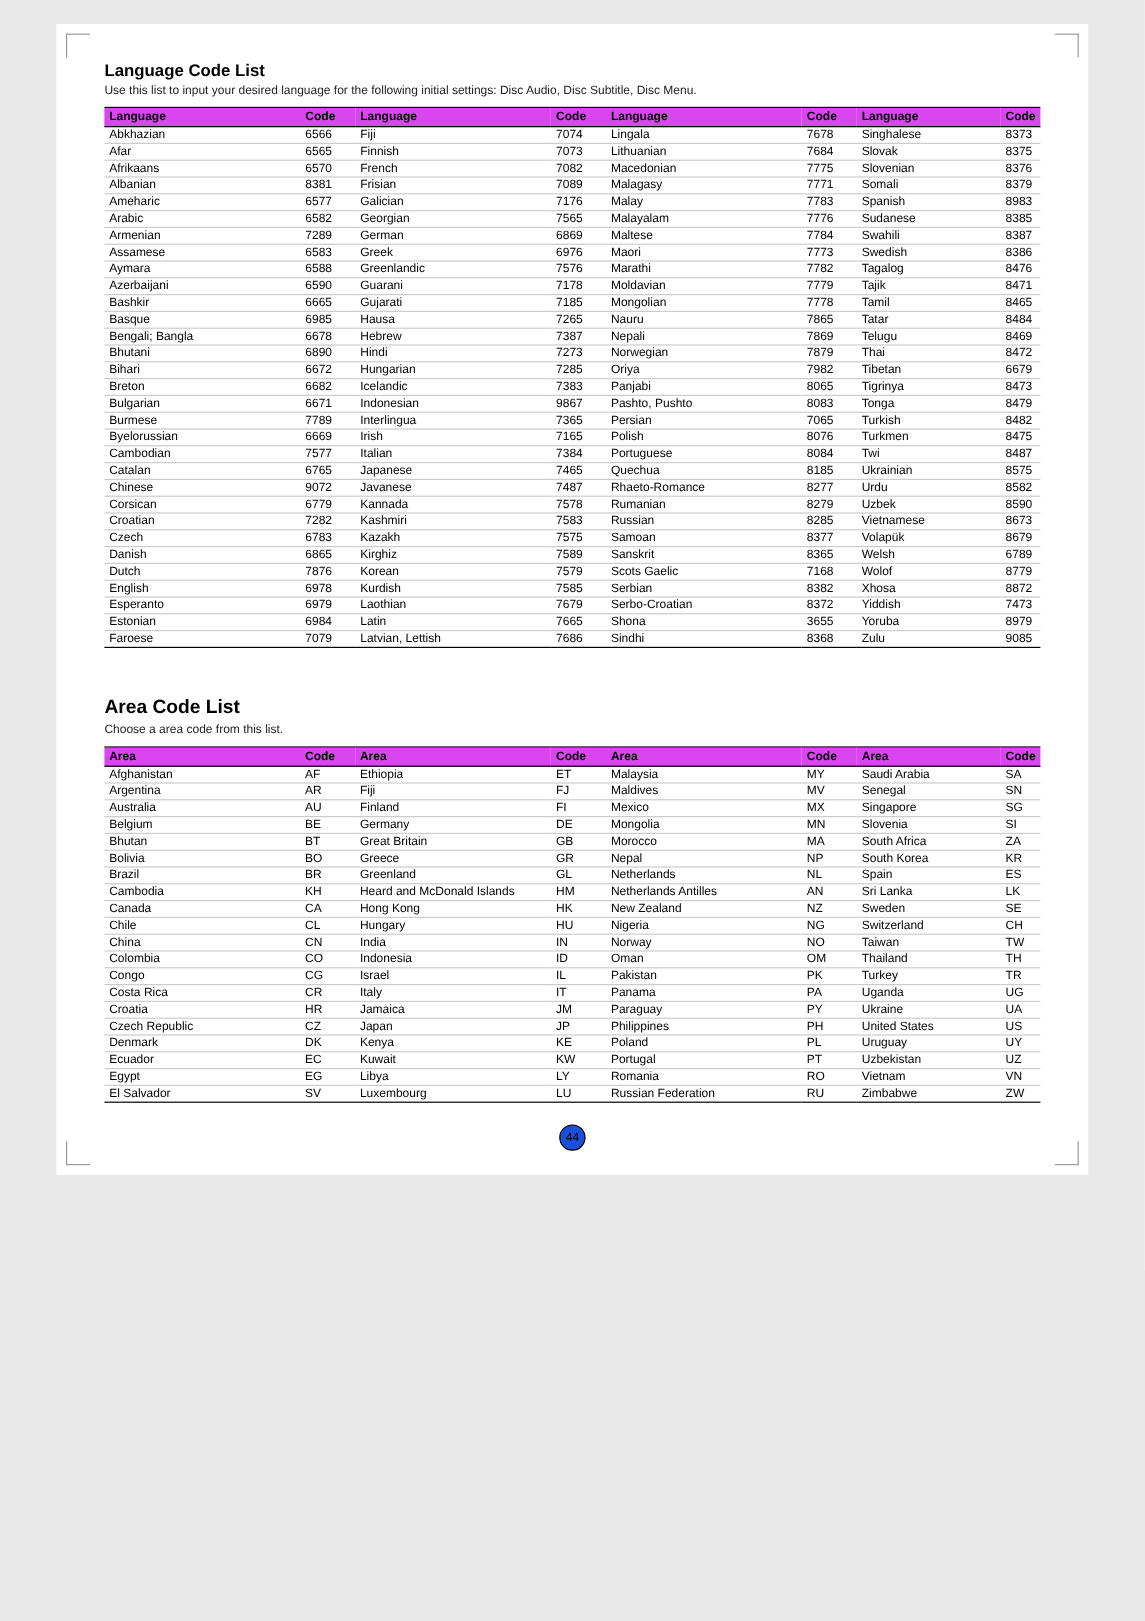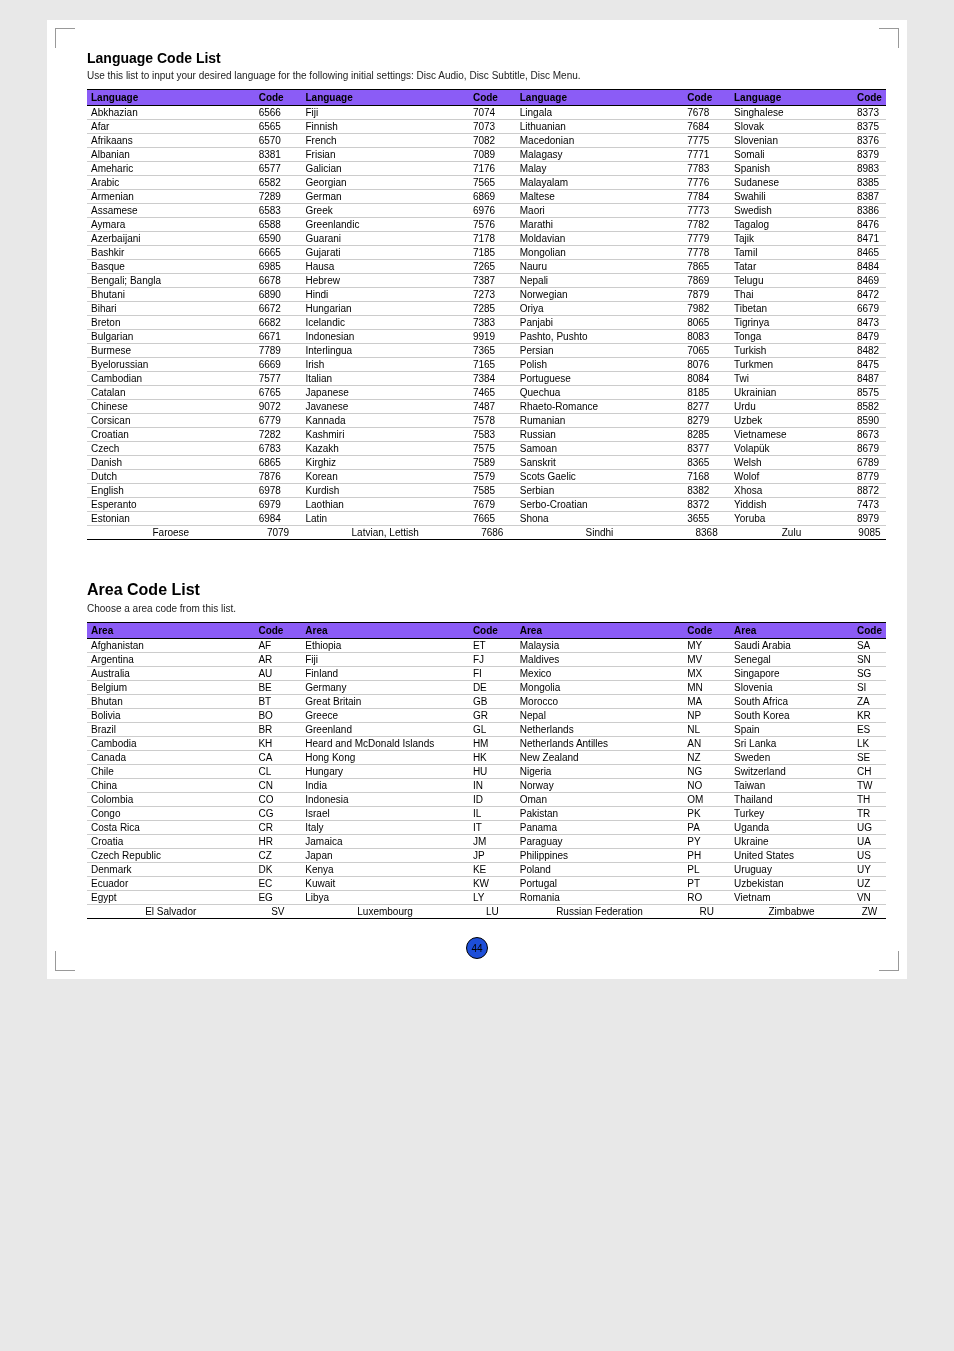--- a/index.html
+++ b/index.html
@@ -8,21 +8,21 @@
       font-family: Arial, Helvetica, sans-serif;
       font-size: 11px;
       color: #000;
       width: 954px;
       min-height: 1351px;
     }
     .page {
       background: #fff;
       margin: 20px auto;
       width: 860px;
-      padding: 30px 21px 40px 40px;
+      padding: 30px 40px 40px 40px;
       position: relative;
     }
     
     .corner-mark {
       position: absolute;
       width: 20px;
       height: 20px;
       border-color: #999;
       border-style: solid;
     }
@@ -46,29 +46,28 @@
       border-collapse: collapse;
       margin-bottom: 20px;
       font-size: 10px;
     }
     .data-table th {
       border-top: 1.5px solid #000;
       border-bottom: 1px solid #000;
       padding: 2px 4px;
       text-align: left;
       font-weight: bold;
-      background: #8b5cf6;
+      background: #d946ef;
     }
     .data-table td {
       padding: 1px 4px;
       border-bottom: 0.5px solid #ccc;
     }
     .data-table tr:last-child td {
       border-bottom: 1.5px solid #000;
-      text-align: center;
     }
     .col-lang { width: 22%; }
     .col-code { width: 6%; }
     .section-title {
       font-size: 16px;
       font-weight: bold;
       margin-bottom: 4px;
       margin-top: 41px;
     }
     .page-num {
@@ -271,21 +270,21 @@
             <td>7383</td>
             <td>Panjabi</td>
             <td>8065</td>
             <td>Tigrinya</td>
             <td>8473</td>
           </tr>
           <tr>
             <td>Bulgarian</td>
             <td>6671</td>
             <td>Indonesian</td>
-            <td>9919</td>
+            <td>9867</td>
             <td>Pashto, Pushto</td>
             <td>8083</td>
             <td>Tonga</td>
             <td>8479</td>
           </tr>
           <tr>
             <td>Burmese</td>
             <td>7789</td>
             <td>Interlingua</td>
             <td>7365</td>

